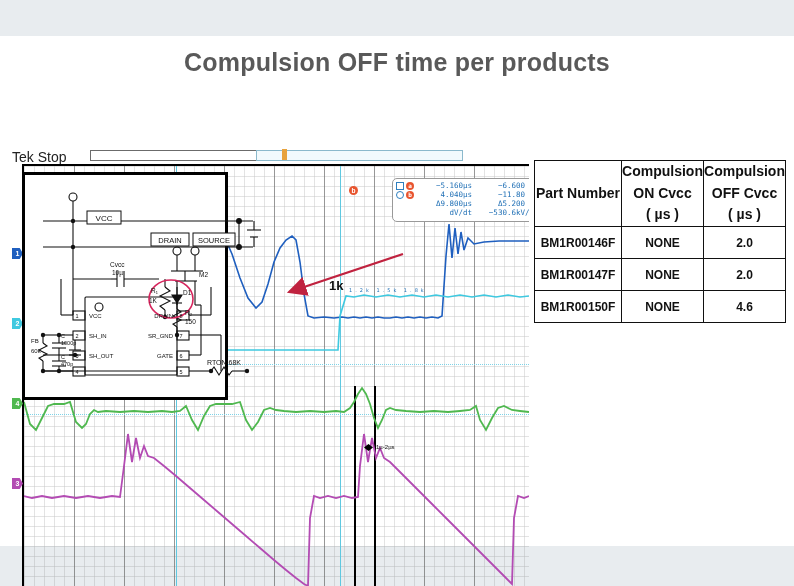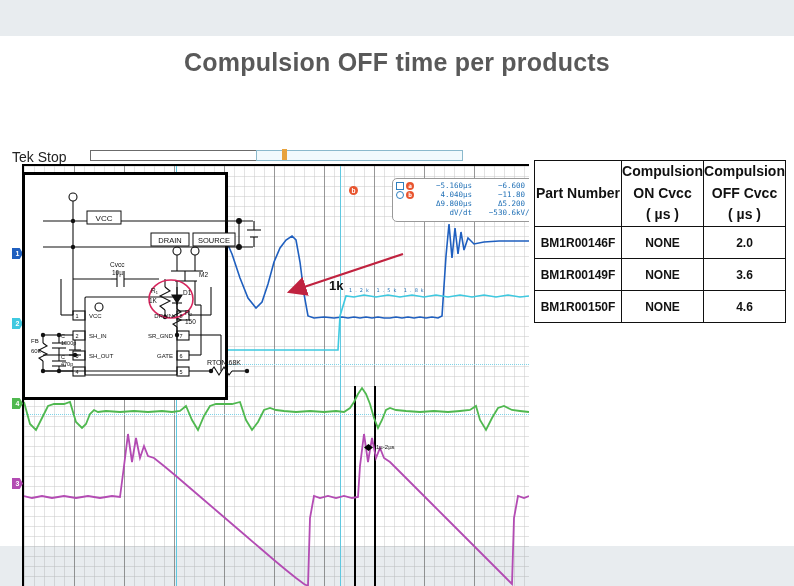--- a/index.html
+++ b/index.html
@@ -425,23 +425,23 @@
       </th>
     </tr>
   </thead>
   <tbody>
     <tr>
       <td>BM1R00146F</td>
       <td>NONE</td>
       <td>2.0</td>
     </tr>
     <tr>
-      <td>BM1R00149F</td>
+      <td>BM1R00147F</td>
       <td>NONE</td>
-      <td>3.6</td>
+      <td>2.0</td>
     </tr>
     <tr>
       <td>BM1R00150F</td>
       <td>NONE</td>
       <td>4.6</td>
     </tr>
   </tbody>
 </table>
 
 </body></html>

